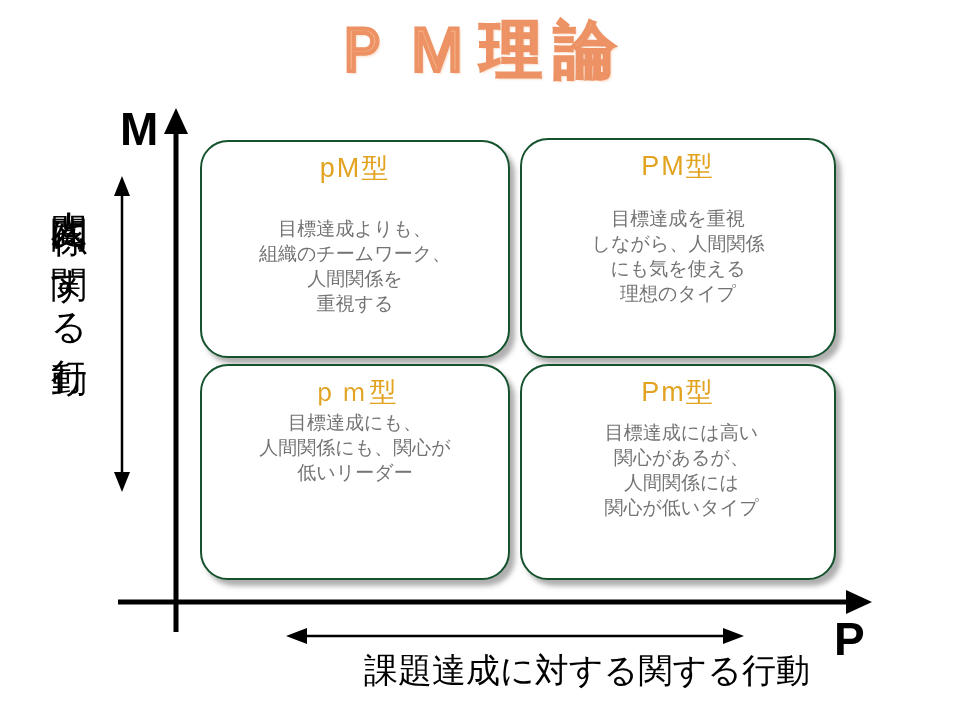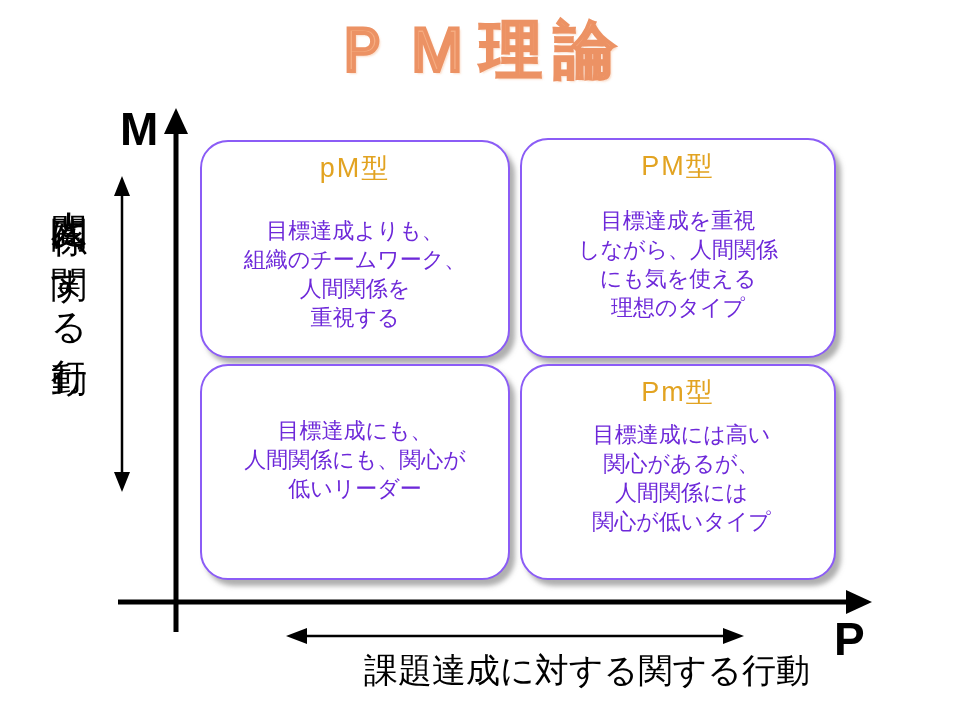--- a/index.html
+++ b/index.html
@@ -55,36 +55,36 @@
     left: 280px;
     top: 648px;
     width: 530px;
     text-align: right;
     font-size: 34px;
     color: #000000;
   }
   .quad {
     position: absolute;
     background: #ffffff;
-    border: 2px solid #8b5cf6;
+    border: 2px solid #14532d;
     border-radius: 28px;
     box-shadow: 5px 6px 5px rgba(110, 110, 110, 0.55);
     box-sizing: border-box;
     text-align: center;
     padding-top: 8px;
   }
   .quad-title { font-size: 27px; color: #E2A321; letter-spacing: 2px; }
-  .quad-body  { font-size: 22px; line-height: 1.32; color: #6d28d9; white-space: pre-line; }
+  .quad-body  { font-size: 19px; line-height: 1.32; color: #737373; white-space: pre-line; }
   #q-pM { left: 200px; top: 140px; width: 310px; height: 218px; }
   #q-PM { left: 520px; top: 138px; width: 316px; height: 220px; }
   #q-pm { left: 200px; top: 364px; width: 310px; height: 216px; }
   #q-Pm { left: 520px; top: 364px; width: 316px; height: 216px; }
   #q-pM .quad-body { margin-top: 30px; }
   #q-PM .quad-body { margin-top: 24px; font-family: Liberation Mono, monospace; }
-  #q-pm .quad-body { margin-top: 42px; }
+  #q-pm .quad-body { }
   #q-Pm .quad-body { margin-top: 10px; margin-left: 7px; }
   .axes-svg { position: absolute; left: 0; top: 0; pointer-events: none; }
 </style>
 </head>
 <body>
 
 <div class="canvas">
 
   <svg class="axes-svg" width="960" height="720" viewBox="0 0 960 720">
     <g>
@@ -122,20 +122,21 @@
 
   <div class="quad" id="q-PM">
     <div class="quad-title">PM型</div>
     <div class="quad-body">目標達成を重視
 しながら、人間関係
 にも気を使える
 理想のタイプ</div>
   </div>
 
   <div class="quad" id="q-pm">
+    <div class="quad-title">ｐｍ型</div>
     <div class="quad-body">目標達成にも、
 人間関係にも、関心が
 低いリーダー</div>
   </div>
 
   <div class="quad" id="q-Pm">
     <div class="quad-title">Pm型</div>
     <div class="quad-body">目標達成には高い
 関心があるが、
 人間関係には

